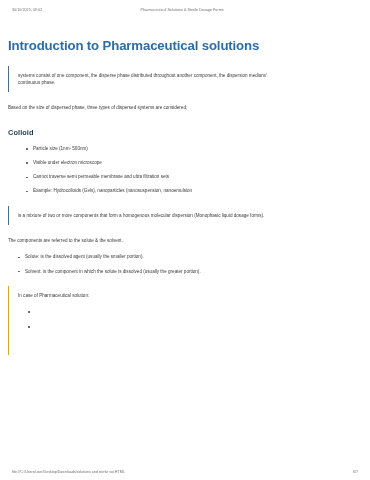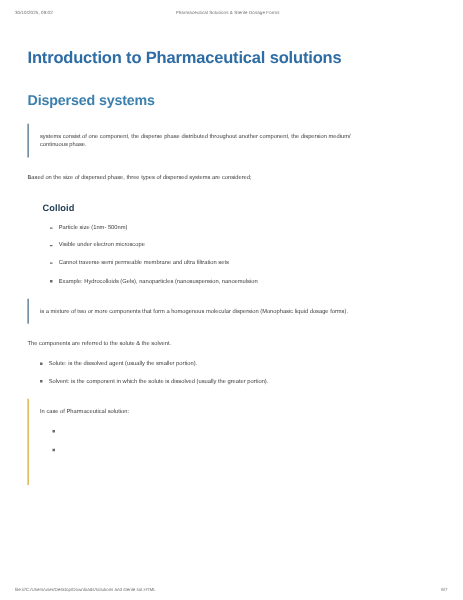--- a/index.html
+++ b/index.html
@@ -63,21 +63,21 @@
     white-space: nowrap;
     overflow: hidden;
   }
   .print-footer .pf-right {
     flex: 0 0 auto;
     white-space: nowrap;
   }
 
   
   .content {
-    padding: 14px 22px 0 22px;
+    padding: 14px 22px 0 8px;
     box-sizing: border-box;
   }
 
   h1.doc-title {
     font-size: 13.2px;
     line-height: 1.25;
     font-weight: bold;
     color: #2e6ca4;
     margin: 12px 0 0 0;
     letter-spacing: -0.01em;
@@ -90,21 +90,21 @@
     color: #3a7fae;
     margin: 19px 0 0 0;
     letter-spacing: -0.01em;
   }
 
   h3.sub-title {
     font-size: 7.4px;
     line-height: 1.3;
     font-weight: bold;
     color: #1f3a52;
-    margin: 16px 0 0 12px;
+    margin: 16px 0 0 0;
     letter-spacing: 0.01em;
   }
 
   p.body-text {
     font-size: 4.6px;
     line-height: 1.5;
     margin: 13px 0 0 0;
     color: #3b3b3b;
   }
 
@@ -168,21 +168,20 @@
 
   <div class="print-header">
     <span class="ph-left">30/10/2025, 09:02</span>
     <span class="ph-center">Pharmaceutical Solutions &amp; Sterile Dosage Forms</span>
   </div>
 
   <div class="content">
 
     <h1 class="doc-title">Introduction to Pharmaceutical solutions</h1>
 
-    <h2 class="section-title">Dispersed systems</h2>
 
     <div class="callout blue">
       <p>systems consist of one component, the disperse phase distributed throughout another component, the dispersion medium/ continuous phase.</p>
     </div>
 
     <p class="body-text">Based on the size of dispersed phase, three types of dispersed systems are considered;</p>
 
     <h3 class="sub-title">Colloid</h3>
 
     <ul class="bullets">

